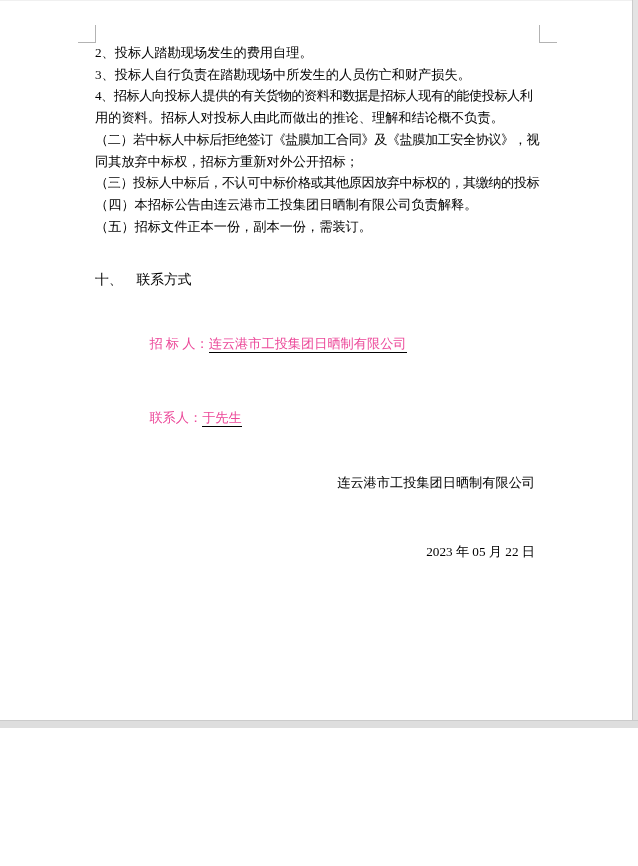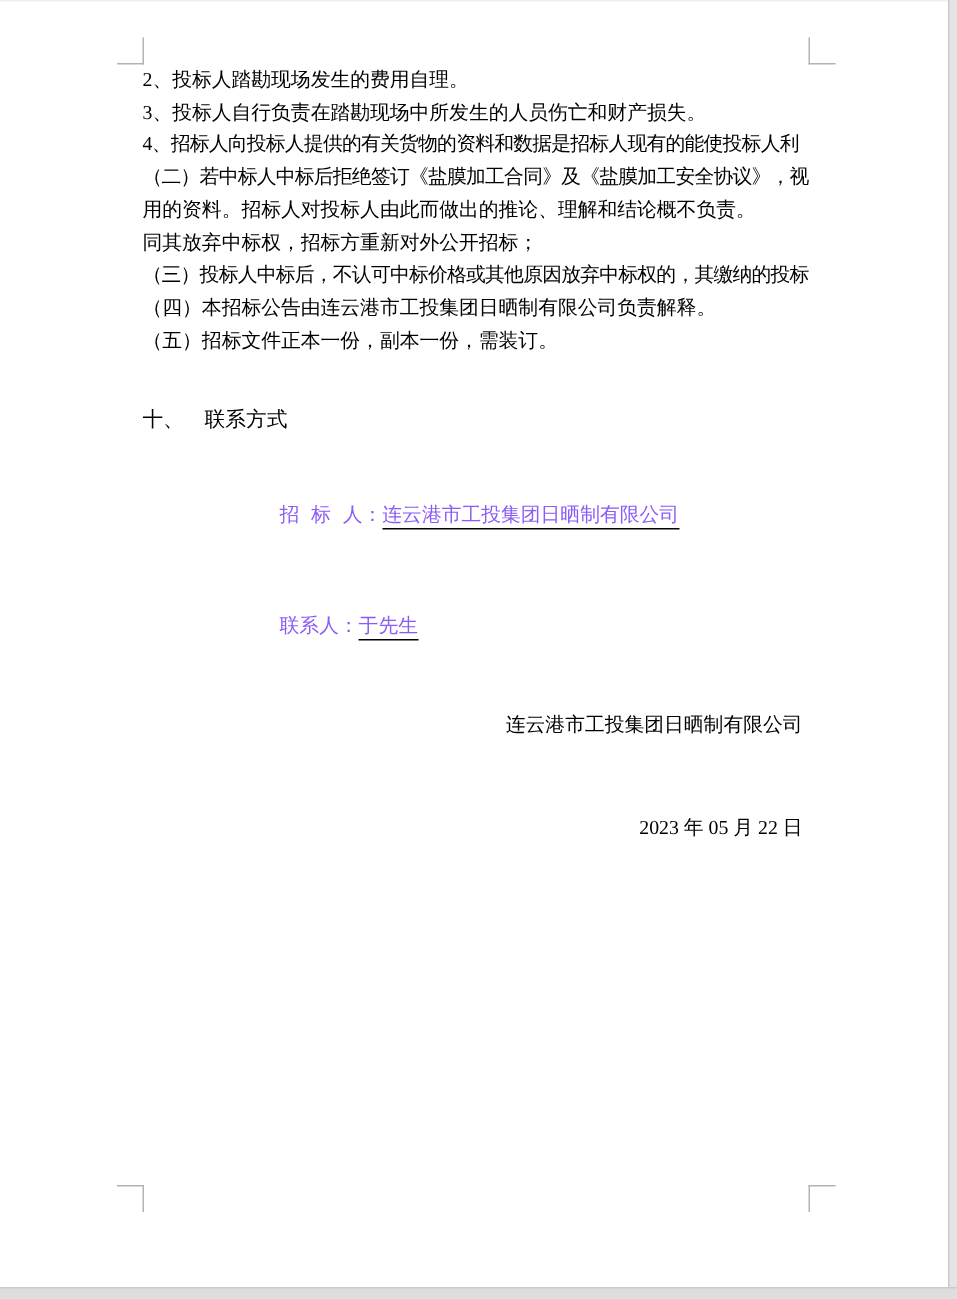--- a/index.html
+++ b/index.html
@@ -2,21 +2,21 @@
 <html><head>
 <meta charset="utf-8">
 <style>
   html,body{margin:0;padding:0;}
   body{
     width:638px;height:866px;
     font-family:"Liberation Serif","DejaVu Serif",serif;
     background:#ffffff;
   }
   .screen{
-    position:relative;width:638px;height:866px;overflow:hidden;background:#f6f6f6;
+    position:relative;width:638px;height:728px;overflow:hidden;background:#f6f6f6;
   }
   .page{
     position:absolute;left:0;top:0;width:633px;height:859px;
     background:#ffffff;
   }
   .page-top-line{position:absolute;left:0;top:0;width:100%;height:1px;background:#f0f0f0;}
   
   .mark{position:absolute;width:17px;height:17px;}
   .mark.tl{left:78px;top:25px;border-right:1px solid #b3b3b3;border-bottom:1px solid #b3b3b3;}
   .mark.tr{left:539px;top:25px;border-left:1px solid #b3b3b3;border-bottom:1px solid #b3b3b3;}
@@ -29,21 +29,21 @@
   .body-text{position:absolute;left:95px;top:42px;width:445px;color:#000;}
   .line{
     font-size:13.2px;line-height:21.7px;white-space:pre;
   }
   .line.just{letter-spacing:-0.5px;}
 
   .heading{
     position:absolute;left:95px;top:269px;margin:0;
     font-size:13.8px;font-weight:normal;line-height:21.7px;white-space:pre;color:#000;
   }
-  .contact{position:absolute;left:123px;top:307px;color:#8b5cf6;font-family:Liberation Mono, monospace;}
+  .contact{position:absolute;left:123px;top:307px;color:#ec4899;}
   .contact .row{font-size:13.2px;line-height:24.7px;white-space:pre;}
   .contact .lbl{display:inline;}
   .u{border-bottom:1px solid #000;padding-bottom:1px;}
   .pad8{padding-right:8px;}
   .pad14{padding-right:14px;}
 
   .signature{
     position:absolute;right:98px;top:425px;text-align:right;
     font-size:13.2px;line-height:23px;white-space:pre;color:#000;
   }
@@ -57,22 +57,22 @@
 
     <div class="mark tl"></div>
     <div class="mark tr"></div>
     <div class="mark bl"></div>
     <div class="mark br"></div>
 
     <div class="body-text">
       <div class="line">2、投标人踏勘现场发生的费用自理。</div>
       <div class="line">3、投标人自行负责在踏勘现场中所发生的人员伤亡和财产损失。</div>
       <div class="line just">4、招标人向投标人提供的有关货物的资料和数据是招标人现有的能使投标人利</div>
+      <div class="line">用的资料。招标人对投标人由此而做出的推论、理解和结论概不负责。</div>
       <div class="line just">（二）若中标人中标后拒绝签订《盐膜加工合同》及《盐膜加工安全协议》，视</div>
-      <div class="line">用的资料。招标人对投标人由此而做出的推论、理解和结论概不负责。</div>
       <div class="line">同其放弃中标权，招标方重新对外公开招标；</div>
       <div class="line just">（三）投标人中标后，不认可中标价格或其他原因放弃中标权的，其缴纳的投标</div>
       <div class="line">（四）本招标公告由连云港市工投集团日晒制有限公司负责解释。</div>
       <div class="line">（五）招标文件正本一份，副本一份，需装订。</div>
     </div>
 
     <h2 class="heading">十、　联系方式</h2>
 
     <div class="contact">
       <div class="row">

